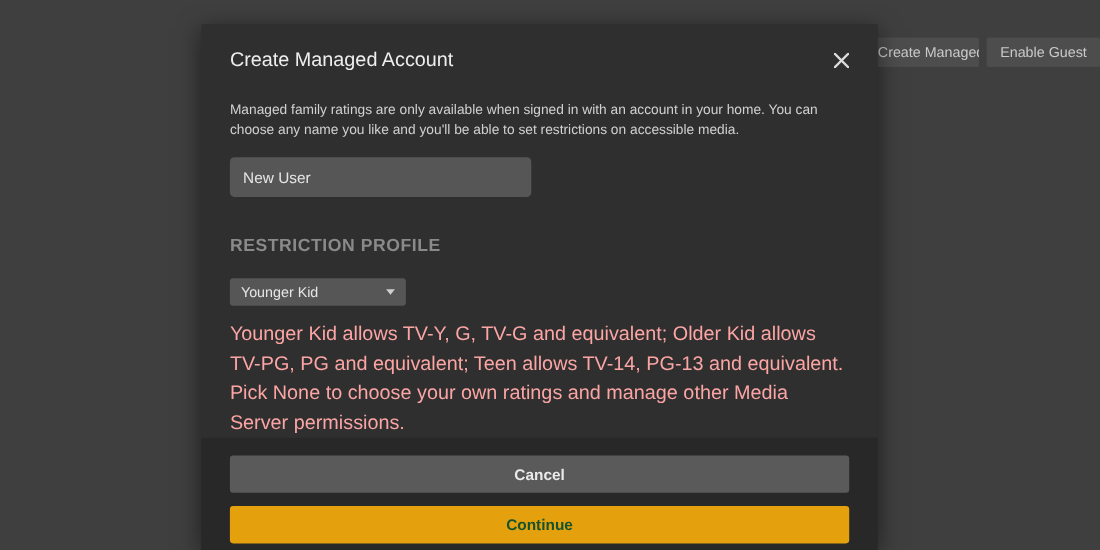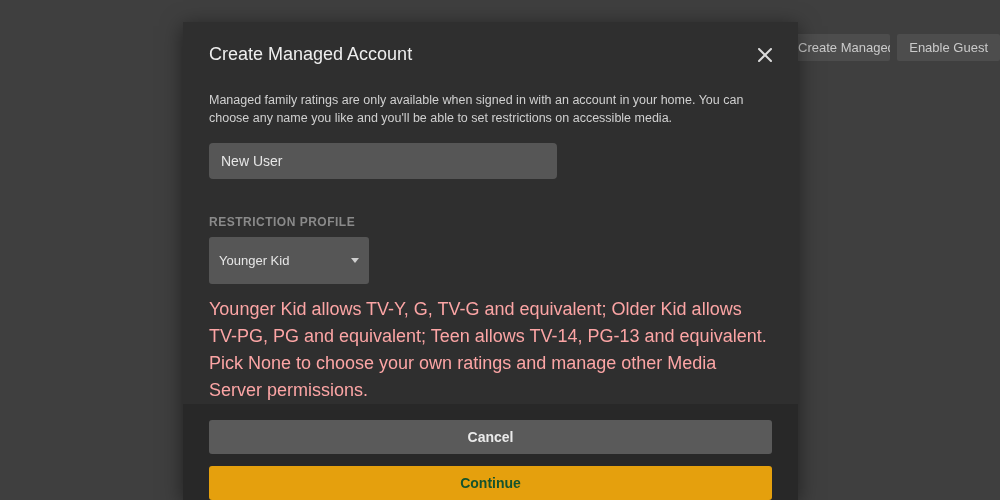--- a/index.html
+++ b/index.html
@@ -56,43 +56,43 @@
     padding: 10px 26px 0 26px;
     flex: 1;
   }
   .intro {
     color: #d0d0d0;
     font-size: 12.5px;
     line-height: 1.45;
     margin-bottom: 16px;
   }
   .name-input {
-    width: 348px;
+    width: 274px;
     background: #565656;
     border: none;
     color: #e6e6e6;
     font-size: 14px;
     padding: 10px 12px;
     border-radius: 4px;
     outline: none;
   }
   .section-label {
     color: #8a8a8a;
-    font-size: 12px;
+    font-size: 16px;
     font-weight: 600;
     letter-spacing: 0.5px;
     margin-top: 36px;
-    margin-bottom: 8px;
+    margin-bottom: 20px;
     text-transform: uppercase;
   }
   .select-wrap {
     width: 160px;
     background: #565656;
     border-radius: 3px;
-    padding: 16px 10px;
+    padding: 5px 10px;
     display: flex;
     justify-content: space-between;
     align-items: center;
     color: #e6e6e6;
     font-size: 13px;
     cursor: pointer;
   }
   .select-wrap .caret {
     width: 0; height: 0;
     border-left: 4px solid transparent;

